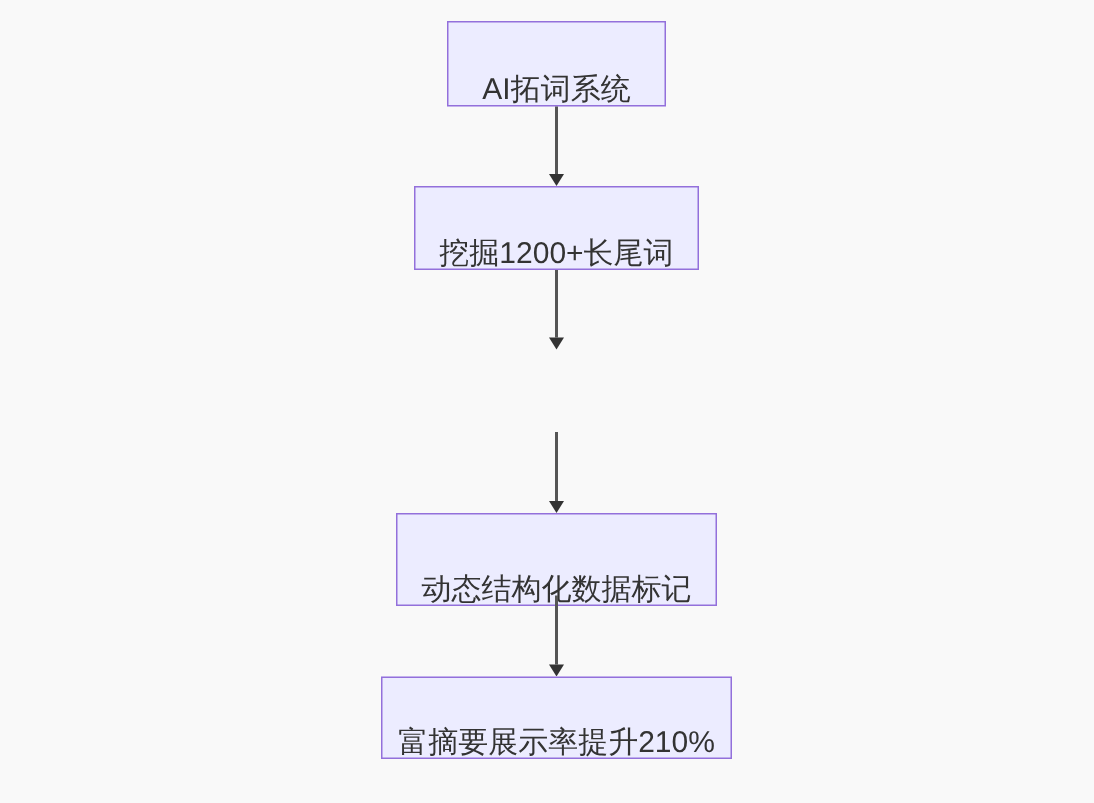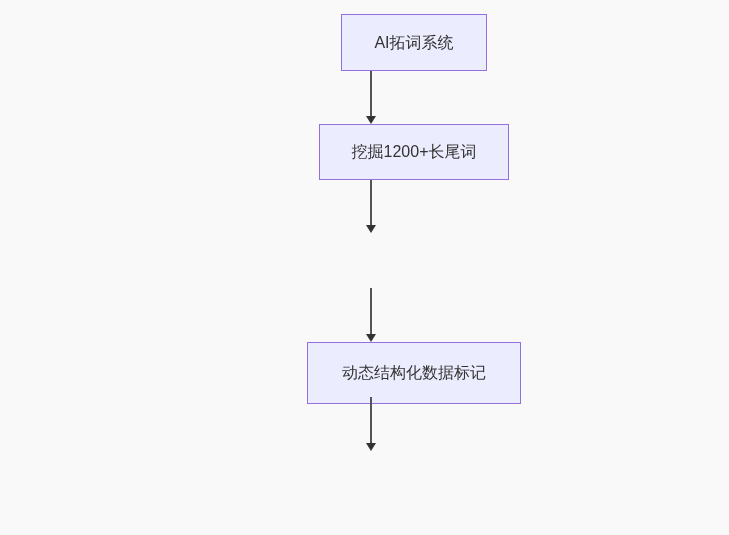--- a/index.html
+++ b/index.html
@@ -16,26 +16,25 @@
     background: var(--bg, #f9f9f9);
     overflow: hidden;
   }
   .node {
     position: absolute;
     box-sizing: border-box;
     background: var(--node-fill, #ECECFF);
     border: 1.5px solid var(--node-border, #9370DB);
     color: var(--text-color, #333333);
     display: flex;
-    align-items: center;
+    align-items: flex-end;
     justify-content: center;
-    font-size: 16px;
+    font-size: 20px;
     line-height: 1;
     white-space: nowrap;
-    margin-left: 43px;
   }
   
   .node-1 { left: 298px; top: 14px;  width: 146px; height: 57px; }
   .node-2 { left: 276px; top: 124px; width: 190px; height: 56px; }
   .node-3 { left: 261px; top: 233px; width: 221px; height: 55px; }
   .node-4 { left: 264px; top: 342px; width: 214px; height: 62px; }
   .node-5 { left: 254px; top: 451px; width: 234px; height: 55px; }
 
   .arrow {
     position: absolute;
@@ -93,14 +92,17 @@
 
   <div class="node node-4">
     <span>动态结构化数据标记</span>
   </div>
 
   <div class="arrow arrow-4">
     <div class="line"></div>
     <div class="head"></div>
   </div>
 
+  <div class="node node-5">
+    <span>富摘要展示率提升210%</span>
+  </div>
 
 </div>
 
 </body></html>

